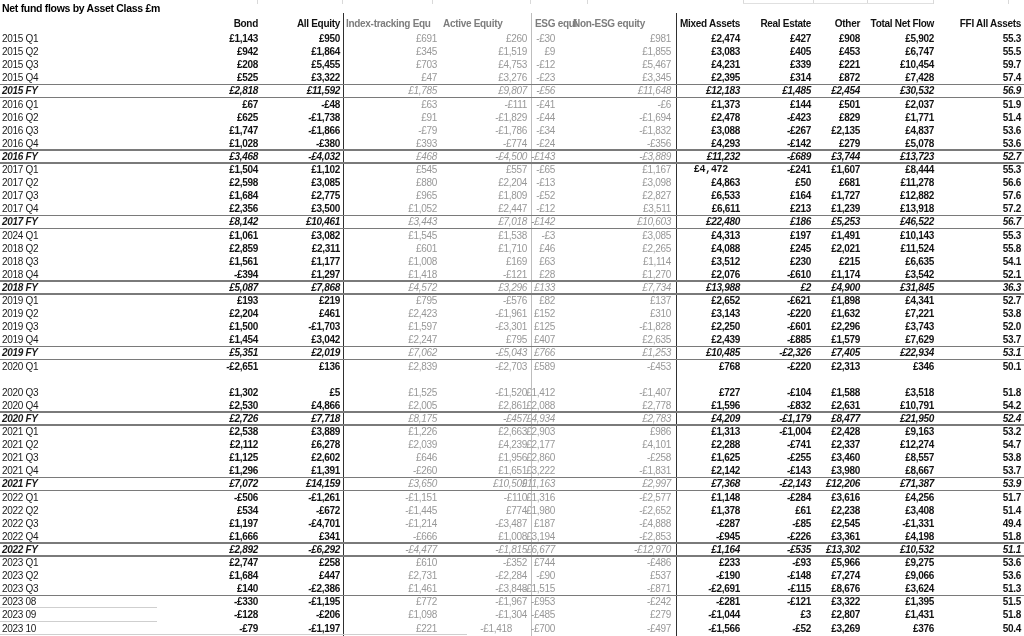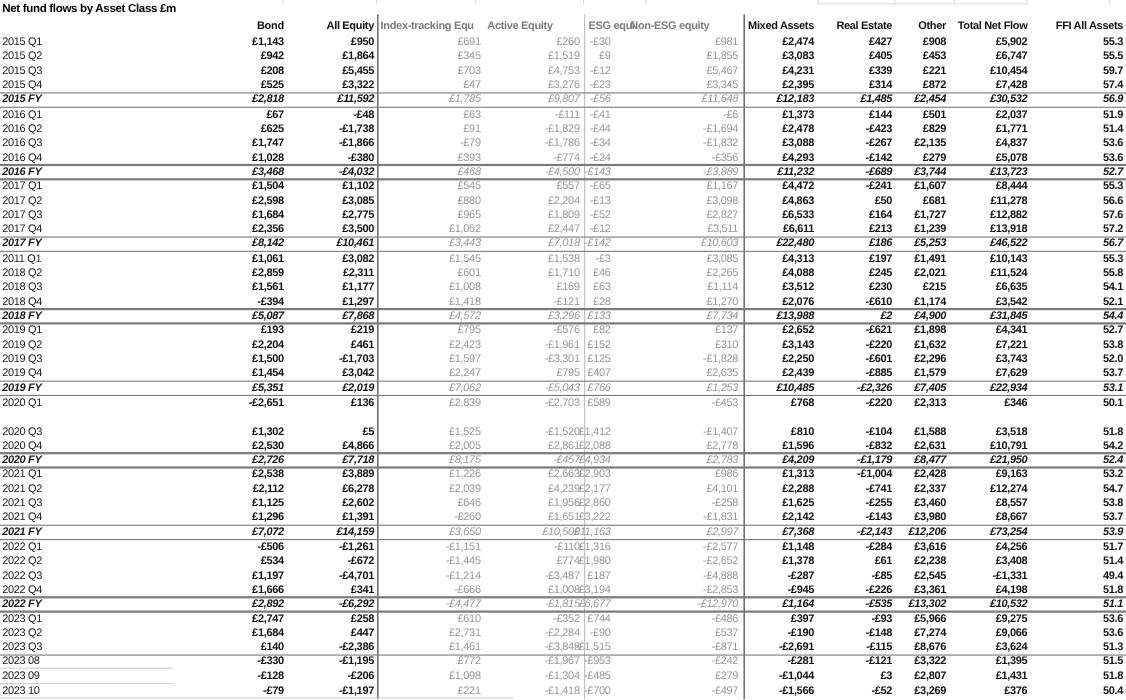--- a/index.html
+++ b/index.html
@@ -208,21 +208,21 @@
         <span class="cell dark" style="right: 3px;">52.7</span>
       </div>
       <div class="row quarter" style="top: 163px;">
         <span class="lab">2017 Q1</span>
         <span class="cell dark" style="right: 766px;">£1,504</span>
         <span class="cell dark" style="right: 684px;">£1,102</span>
         <span class="cell mid" style="right: 587px;">£545</span>
         <span class="cell mid" style="right: 497px;">£557</span>
         <span class="cell mid" style="right: 469px;">-£65</span>
         <span class="cell mid" style="right: 353px;">£1,167</span>
-        <span class="cell dark" style="right: 284px;">£4,472</span>
+        <span class="cell dark" style="right: 296px; font-family: Liberation Mono, monospace;">£4,472</span>
         <span class="cell dark" style="right: 213px;">-£241</span>
         <span class="cell dark" style="right: 164px;">£1,607</span>
         <span class="cell dark" style="right: 90px;">£8,444</span>
         <span class="cell dark" style="right: 3px;">55.3</span>
       </div>
       <div class="row quarter" style="top: 176.1px;">
         <span class="lab">2017 Q2</span>
         <span class="cell dark" style="right: 766px;">£2,598</span>
         <span class="cell dark" style="right: 684px;">£3,085</span>
         <span class="cell mid" style="right: 587px;">£880</span>
@@ -271,21 +271,21 @@
         <span class="cell mid" style="right: 497px;">£7,018</span>
         <span class="cell mid" style="right: 469px;">-£142</span>
         <span class="cell mid" style="right: 353px;">£10,603</span>
         <span class="cell dark" style="right: 284px;">£22,480</span>
         <span class="cell dark" style="right: 213px;">£186</span>
         <span class="cell dark" style="right: 164px;">£5,253</span>
         <span class="cell dark" style="right: 90px;">£46,522</span>
         <span class="cell dark" style="right: 3px;">56.7</span>
       </div>
       <div class="row quarter" style="top: 228.5px;">
-        <span class="lab">2011 Q1</span>
+        <span class="lab">2024 Q1</span>
         <span class="cell dark" style="right: 766px;">£1,061</span>
         <span class="cell dark" style="right: 684px;">£3,082</span>
         <span class="cell mid" style="right: 587px;">£1,545</span>
         <span class="cell mid" style="right: 497px;">£1,538</span>
         <span class="cell mid" style="right: 469px;">-£3</span>
         <span class="cell mid" style="right: 353px;">£3,085</span>
         <span class="cell dark" style="right: 284px;">£4,313</span>
         <span class="cell dark" style="right: 213px;">£197</span>
         <span class="cell dark" style="right: 164px;">£1,491</span>
         <span class="cell dark" style="right: 90px;">£10,143</span>
@@ -338,21 +338,21 @@
         <span class="cell dark" style="right: 766px;">£5,087</span>
         <span class="cell dark" style="right: 684px;">£7,868</span>
         <span class="cell mid" style="right: 587px;">£4,572</span>
         <span class="cell mid" style="right: 497px;">£3,296</span>
         <span class="cell mid" style="right: 469px;">£133</span>
         <span class="cell mid" style="right: 353px;">£7,734</span>
         <span class="cell dark" style="right: 284px;">£13,988</span>
         <span class="cell dark" style="right: 213px;">£2</span>
         <span class="cell dark" style="right: 164px;">£4,900</span>
         <span class="cell dark" style="right: 90px;">£31,845</span>
-        <span class="cell dark" style="right: 3px;">54.4</span>
+        <span class="cell dark" style="right: 3px;">36.3</span>
       </div>
       <div class="row quarter" style="top: 294px;">
         <span class="lab">2019 Q1</span>
         <span class="cell dark" style="right: 766px;">£193</span>
         <span class="cell dark" style="right: 684px;">£219</span>
         <span class="cell mid" style="right: 587px;">£795</span>
         <span class="cell mid" style="right: 497px;">-£576</span>
         <span class="cell mid" style="right: 469px;">£82</span>
         <span class="cell mid" style="right: 353px;">£137</span>
         <span class="cell dark" style="right: 284px;">£2,652</span>
@@ -432,21 +432,21 @@
         <span class="cell dark" style="right: 3px;">50.1</span>
       </div>
       <div class="row quarter" style="top: 385.7px;">
         <span class="lab">2020 Q3</span>
         <span class="cell dark" style="right: 766px;">£1,302</span>
         <span class="cell dark" style="right: 684px;">£5</span>
         <span class="cell mid" style="right: 587px;">£1,525</span>
         <span class="cell mid" style="right: 497px;">-£1,520</span>
         <span class="cell mid" style="right: 469px;">£1,412</span>
         <span class="cell mid" style="right: 353px;">-£1,407</span>
-        <span class="cell dark" style="right: 284px;">£810</span>
+        <span class="cell dark" style="right: 284px;">£727</span>
         <span class="cell dark" style="right: 213px;">-£104</span>
         <span class="cell dark" style="right: 164px;">£1,588</span>
         <span class="cell dark" style="right: 90px;">£3,518</span>
         <span class="cell dark" style="right: 3px;">51.8</span>
       </div>
       <div class="row quarter" style="top: 398.8px;">
         <span class="lab">2020 Q4</span>
         <span class="cell dark" style="right: 766px;">£2,530</span>
         <span class="cell dark" style="right: 684px;">£4,866</span>
         <span class="cell mid" style="right: 587px;">£2,005</span>
@@ -533,21 +533,21 @@
         <span class="lab">2021 FY</span>
         <span class="cell dark" style="right: 766px;">£7,072</span>
         <span class="cell dark" style="right: 684px;">£14,159</span>
         <span class="cell mid" style="right: 587px;">£3,650</span>
         <span class="cell mid" style="right: 497px;">£10,509</span>
         <span class="cell mid" style="right: 469px;">£11,163</span>
         <span class="cell mid" style="right: 353px;">£2,997</span>
         <span class="cell dark" style="right: 284px;">£7,368</span>
         <span class="cell dark" style="right: 213px;">-£2,143</span>
         <span class="cell dark" style="right: 164px;">£12,206</span>
-        <span class="cell dark" style="right: 90px;">£73,254</span>
+        <span class="cell dark" style="right: 90px;">£71,387</span>
         <span class="cell dark" style="right: 3px;">53.9</span>
       </div>
       <div class="row quarter" style="top: 490.5px;">
         <span class="lab">2022 Q1</span>
         <span class="cell dark" style="right: 766px;">-£506</span>
         <span class="cell dark" style="right: 684px;">-£1,261</span>
         <span class="cell mid" style="right: 587px;">-£1,151</span>
         <span class="cell mid" style="right: 497px;">-£110</span>
         <span class="cell mid" style="right: 469px;">£1,316</span>
         <span class="cell mid" style="right: 353px;">-£2,577</span>
@@ -614,21 +614,21 @@
         <span class="cell dark" style="right: 3px;">51.1</span>
       </div>
       <div class="row quarter" style="top: 556px;">
         <span class="lab">2023 Q1</span>
         <span class="cell dark" style="right: 766px;">£2,747</span>
         <span class="cell dark" style="right: 684px;">£258</span>
         <span class="cell mid" style="right: 587px;">£610</span>
         <span class="cell mid" style="right: 497px;">-£352</span>
         <span class="cell mid" style="right: 469px;">£744</span>
         <span class="cell mid" style="right: 353px;">-£486</span>
-        <span class="cell dark" style="right: 284px;">£397</span>
+        <span class="cell dark" style="right: 284px;">£233</span>
         <span class="cell dark" style="right: 213px;">-£93</span>
         <span class="cell dark" style="right: 164px;">£5,966</span>
         <span class="cell dark" style="right: 90px;">£9,275</span>
         <span class="cell dark" style="right: 3px;">53.6</span>
       </div>
       <div class="row quarter" style="top: 569.1px;">
         <span class="lab">2023 Q2</span>
         <span class="cell dark" style="right: 766px;">£1,684</span>
         <span class="cell dark" style="right: 684px;">£447</span>
         <span class="cell mid" style="right: 587px;">£2,731</span>
@@ -681,21 +681,21 @@
         <span class="cell dark" style="right: 213px;">£3</span>
         <span class="cell dark" style="right: 164px;">£2,807</span>
         <span class="cell dark" style="right: 90px;">£1,431</span>
         <span class="cell dark" style="right: 3px;">51.8</span>
       </div>
       <div class="row month" style="top: 621.5px;">
         <span class="lab">2023 10</span>
         <span class="cell dark" style="right: 766px;">-£79</span>
         <span class="cell dark" style="right: 684px;">-£1,197</span>
         <span class="cell mid" style="right: 587px;">£221</span>
-        <span class="cell mid" style="right: 497px;">-£1,418</span>
+        <span class="cell mid" style="right: 512px;">-£1,418</span>
         <span class="cell mid" style="right: 469px;">-£700</span>
         <span class="cell mid" style="right: 353px;">-£497</span>
         <span class="cell dark" style="right: 284px;">-£1,566</span>
         <span class="cell dark" style="right: 213px;">-£52</span>
         <span class="cell dark" style="right: 164px;">£3,269</span>
         <span class="cell dark" style="right: 90px;">£376</span>
         <span class="cell dark" style="right: 3px;">50.4</span>
       </div>
     </div>
   <div class="lines">

